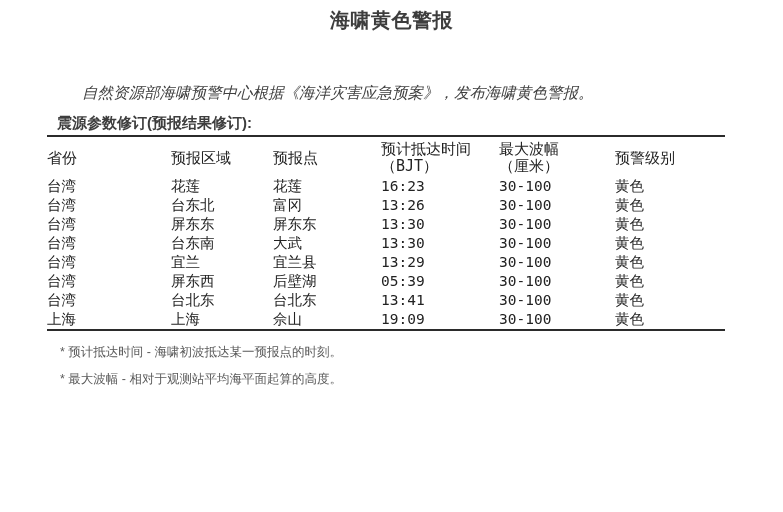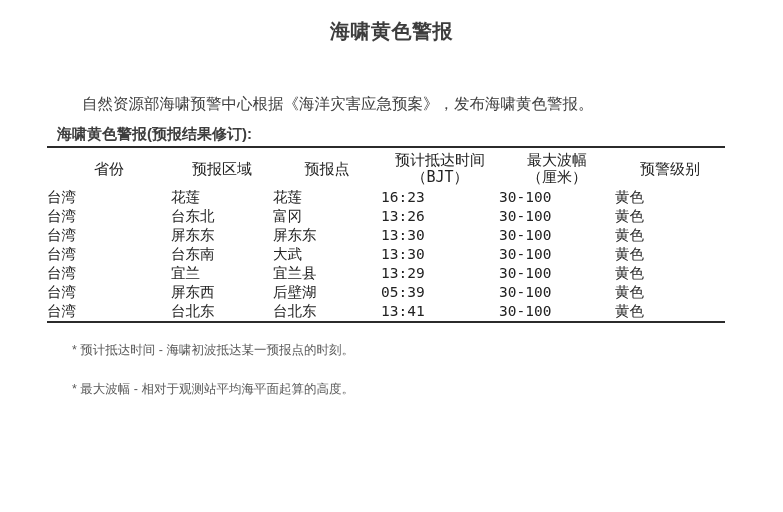--- a/index.html
+++ b/index.html
@@ -18,31 +18,31 @@
   .doc {
     width: 783px;
     height: 512px;
     background: #ffffff;
   }
   .doc-title {
     text-align: center;
     font-size: 20px;
     font-weight: bold;
     color: #3d3d3d;
-    padding-top: 20px;
+    padding-top: 9px;
     line-height: 22px;
     letter-spacing: 0.5px;
   }
   .body-text {
     margin: 0 34px 0 57px;
     font-size: 15.5px;
     line-height: 34px;
     color: #404040;
   }
-  .para-1 { margin: 45px 0 0 0; text-indent: 25px; }
+  .para-1 { margin: 45px 0 0 0; text-indent: 25px; font-style: italic; }
   .para-2 { margin: 16px 0 0 0; text-indent: 25px; }
   .section-label {
     margin: 3px 0 0 57px;
     font-size: 15px;
     font-weight: bold;
     color: #3d3d3d;
     line-height: 19px;
   }
   table.forecast-table {
     margin: 3px 0 0 47px;
@@ -50,54 +50,54 @@
     table-layout: fixed;
     border-collapse: collapse;
     border-top: 2px solid #2b2b2b;
     border-bottom: 2px solid #2b2b2b;
     font-family: "DejaVu Sans Mono", "Liberation Mono", monospace;
     color: #222222;
   }
   .forecast-table th {
     font-weight: normal;
     font-size: 15px;
-    text-align: center;
+    text-align: left;
     vertical-align: middle;
     padding: 4px 0 2px 0;
     line-height: 17px;
   }
   .forecast-table th span { display: block; }
   .forecast-table td {
     font-size: 14.5px;
     text-align: left;
     height: 19px;
     line-height: 19px;
     padding: 0;
     white-space: nowrap;
   }
   .footnotes {
     margin: 10px 0 0 56px;
     font-size: 12.5px;
     line-height: 23px;
     color: #595959;
   }
-  .footnote { margin: 16px; }
+  .footnote { margin: 4px; }
 </style>
 </head>
 <body>
 
 <div class="doc">
 
   <div class="doc-title">海啸黄色警报</div>
 
   <div class="body-text">
     <p class="para-1">自然资源部海啸预警中心根据《海洋灾害应急预案》，发布海啸黄色警报。</p>
   </div>
 
-  <div class="section-label">海啸黄色警报(预报结果修订):</div>
+  <div class="section-label">震源参数修订(预报结果修订):</div>
 
   <table class="forecast-table">
     <colgroup>
       <col style="width:124px">
       <col style="width:102px">
       <col style="width:108px">
       <col style="width:118px">
       <col style="width:116px">
       <col style="width:110px">
     </colgroup>
@@ -179,20 +179,28 @@
         <td>黄色</td>
       </tr>
       <tr>
         <td>台湾</td>
         <td>台北东</td>
         <td>台北东</td>
         <td>13:41</td>
         <td>30-100</td>
         <td>黄色</td>
       </tr>
+      <tr>
+        <td>上海</td>
+        <td>上海</td>
+        <td>佘山</td>
+        <td>19:09</td>
+        <td>30-100</td>
+        <td>黄色</td>
+      </tr>
     </tbody>
   </table>
 
   <div class="footnotes">
     <p class="footnote">* 预计抵达时间 - 海啸初波抵达某一预报点的时刻。</p>
     <p class="footnote">* 最大波幅 - 相对于观测站平均海平面起算的高度。</p>
   </div>
 
 </div>
 

